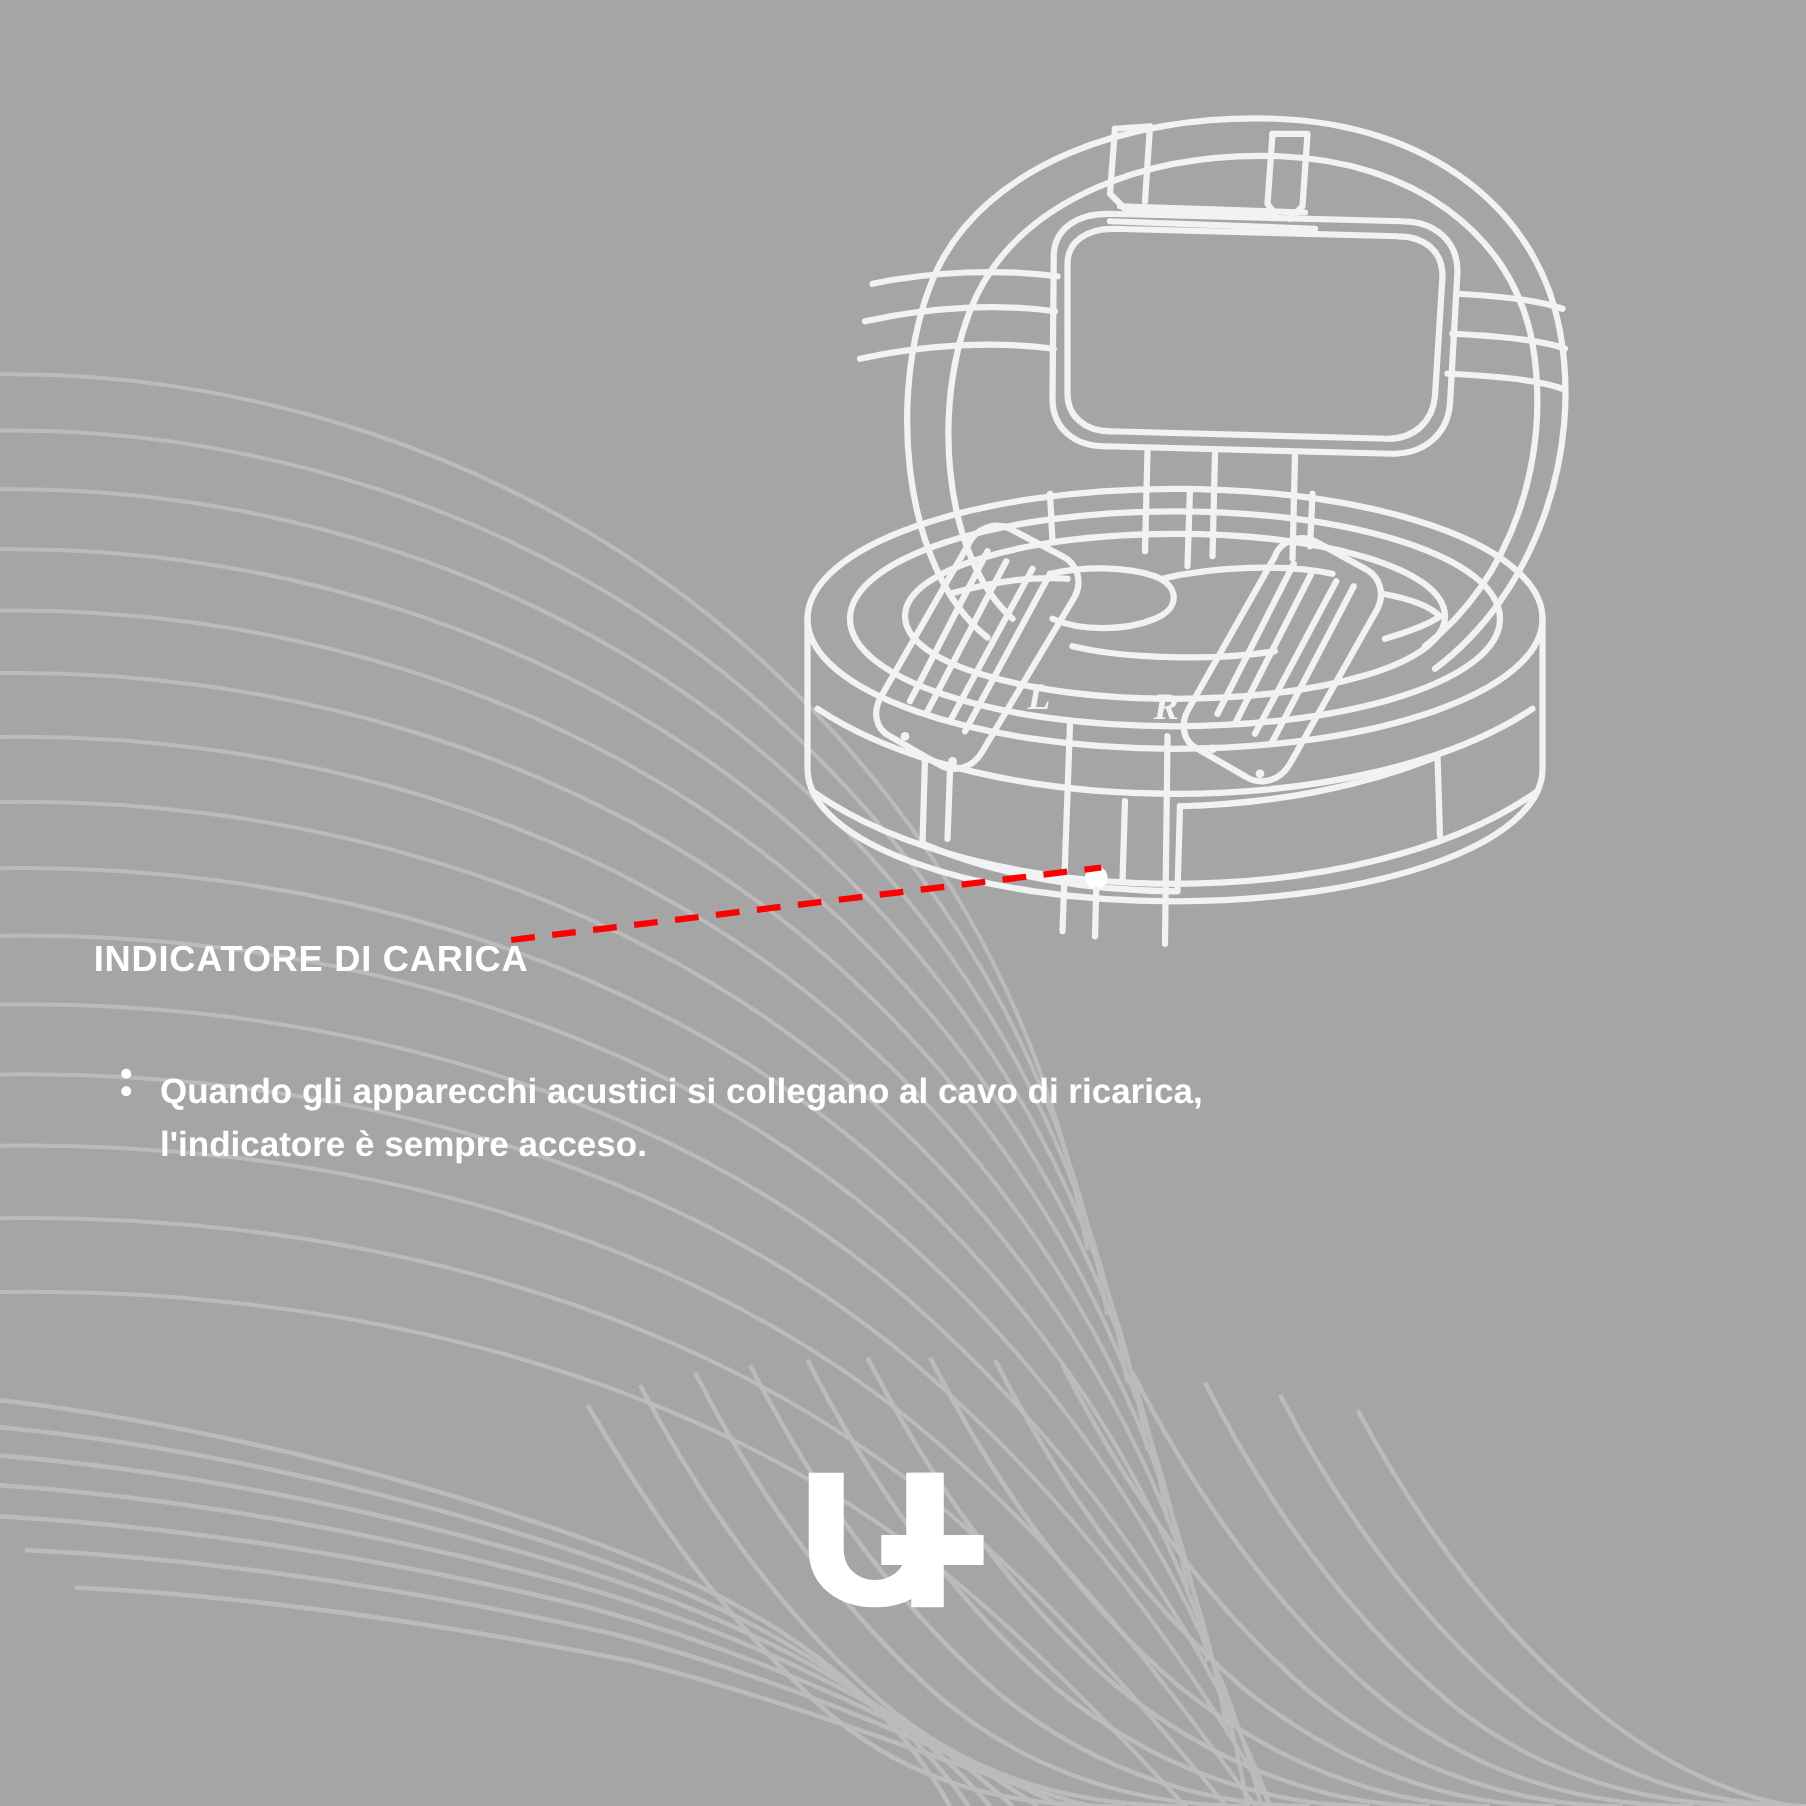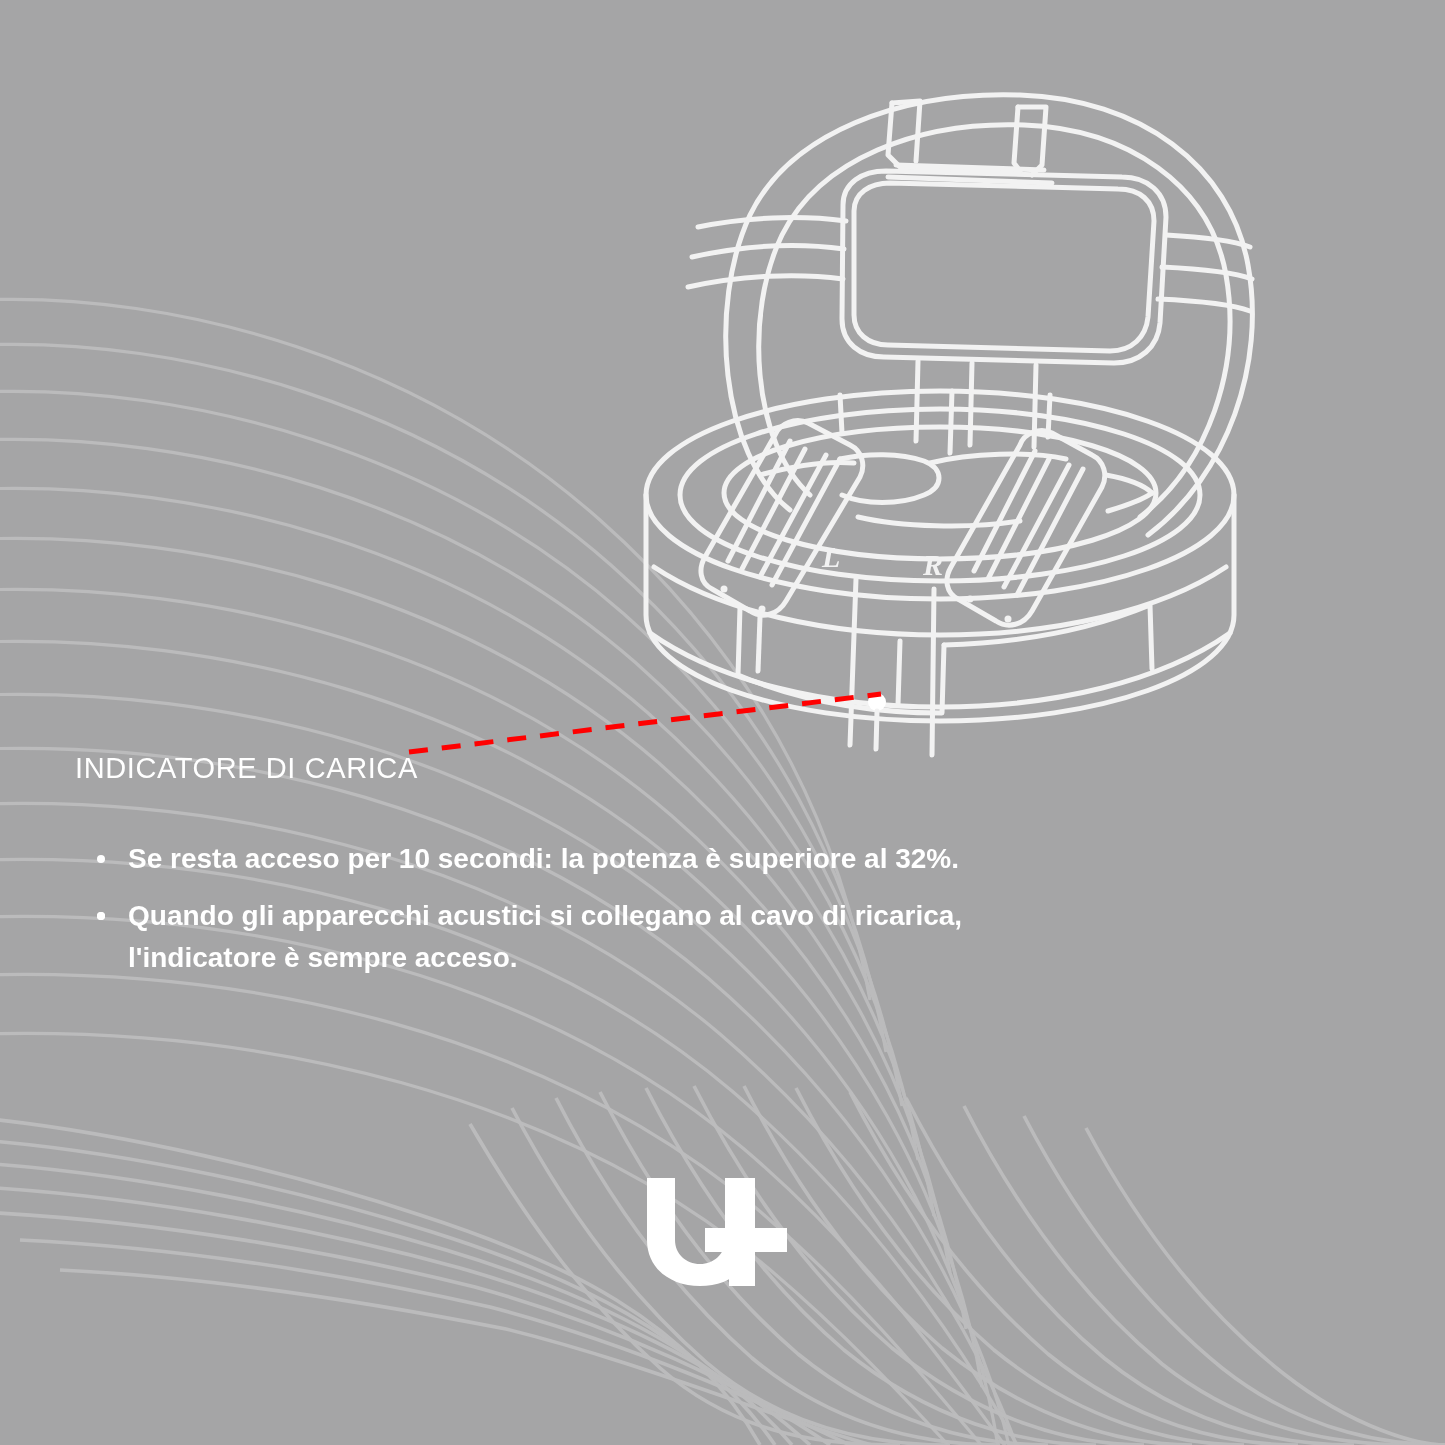--- a/index.html
+++ b/index.html
@@ -28,21 +28,21 @@
   }
   #callout-line {
     position: absolute;
     left: 395px; top: 675px;
     width: 500px; height: 95px;
   }
   #title {
     position: absolute;
     left: 75px; top: 752px;
     font-size: 29px;
-    font-weight: normal;
+    font-weight: bold;
     letter-spacing: 0.6px;
     color: #FFFFFF;
     white-space: nowrap;
   }
   #bullet-list {
     position: absolute;
     left: 92px; top: 838px;
     width: 890px;
     list-style: none;
     margin: 0;
@@ -261,24 +261,20 @@
 
   <svg id="callout-line" viewBox="0 0 500 95">
     <line x1="14" y1="77" x2="486" y2="19" stroke="#FF0000" stroke-width="5" stroke-dasharray="19 14" stroke-linecap="butt"></line>
   </svg>
 
   <div id="title">INDICATORE DI CARICA</div>
 
   <ul id="bullet-list">
     <li>
       <span class="dot"></span>
-      <span>Se resta acceso per 10 secondi: la potenza è superiore al 32%.</span>
-    </li>
-    <li>
-      <span class="dot"></span>
     </li>
     <li>
       <span class="dot"></span>
       <span>Quando gli apparecchi acustici si collegano al cavo di ricarica, l'indicatore è sempre acceso.</span>
     </li>
   </ul>
 
   <svg id="brand-logo" viewBox="0 0 142 108">
     <g fill="#FFFFFF">
 

